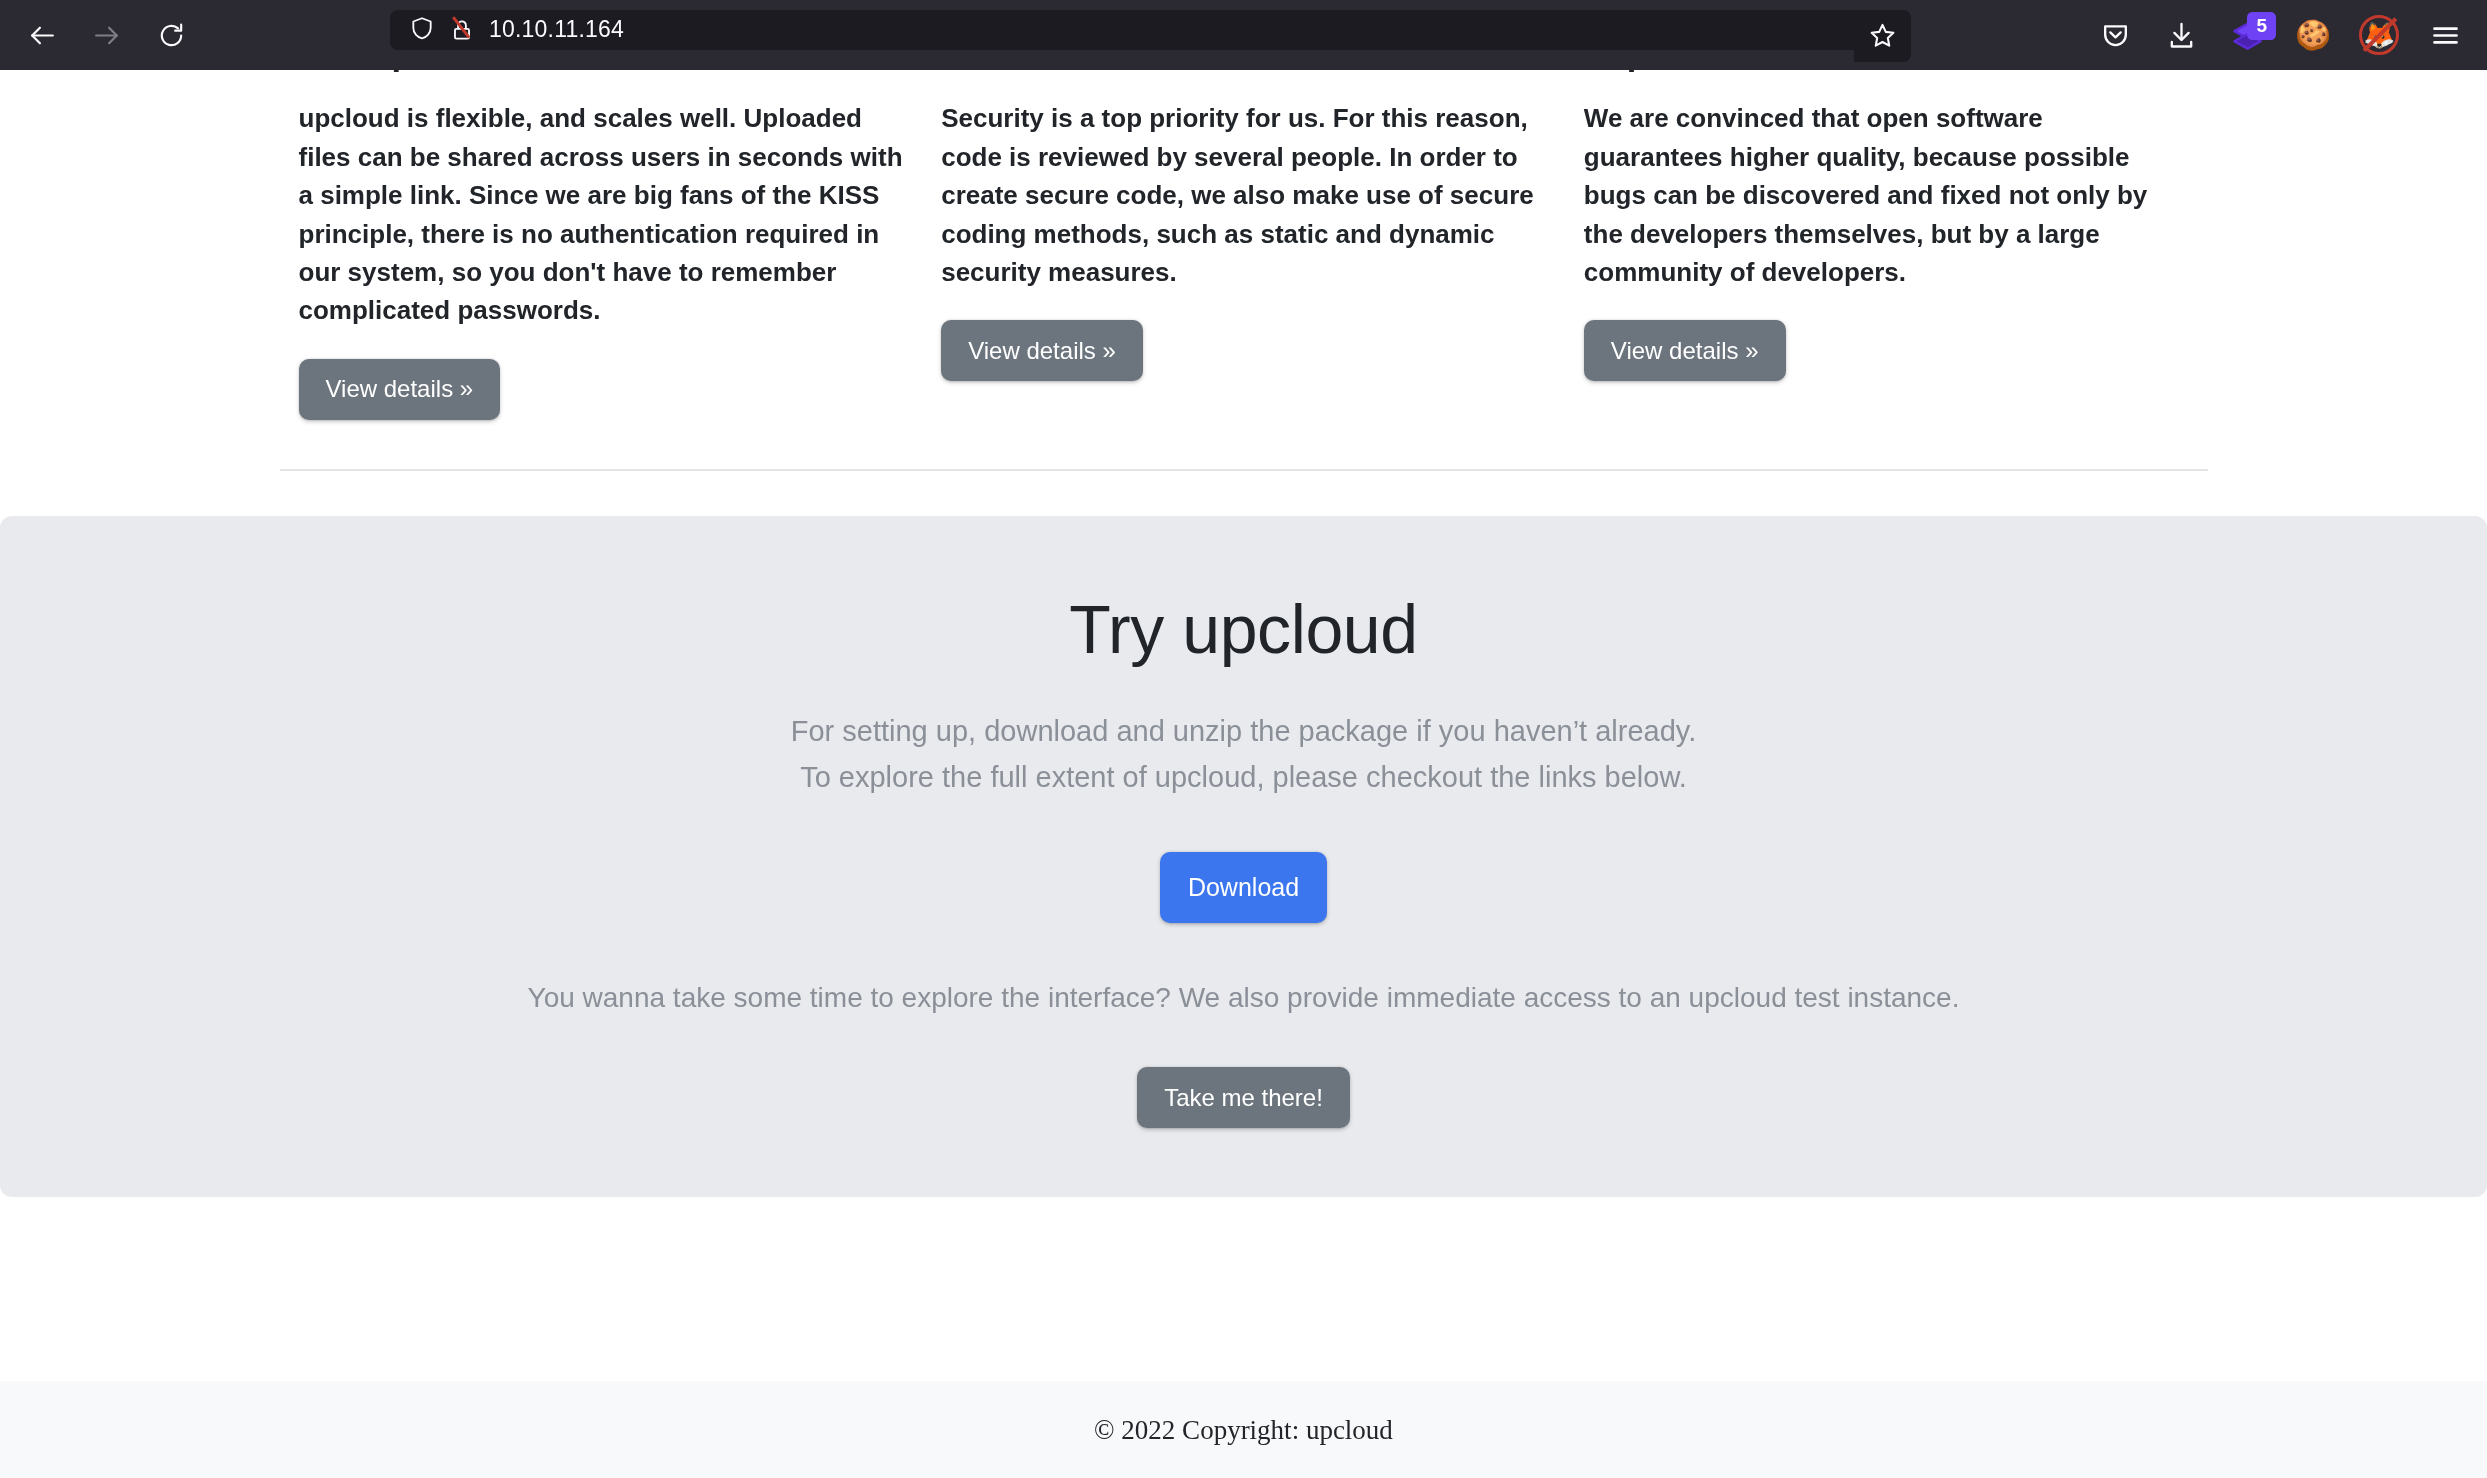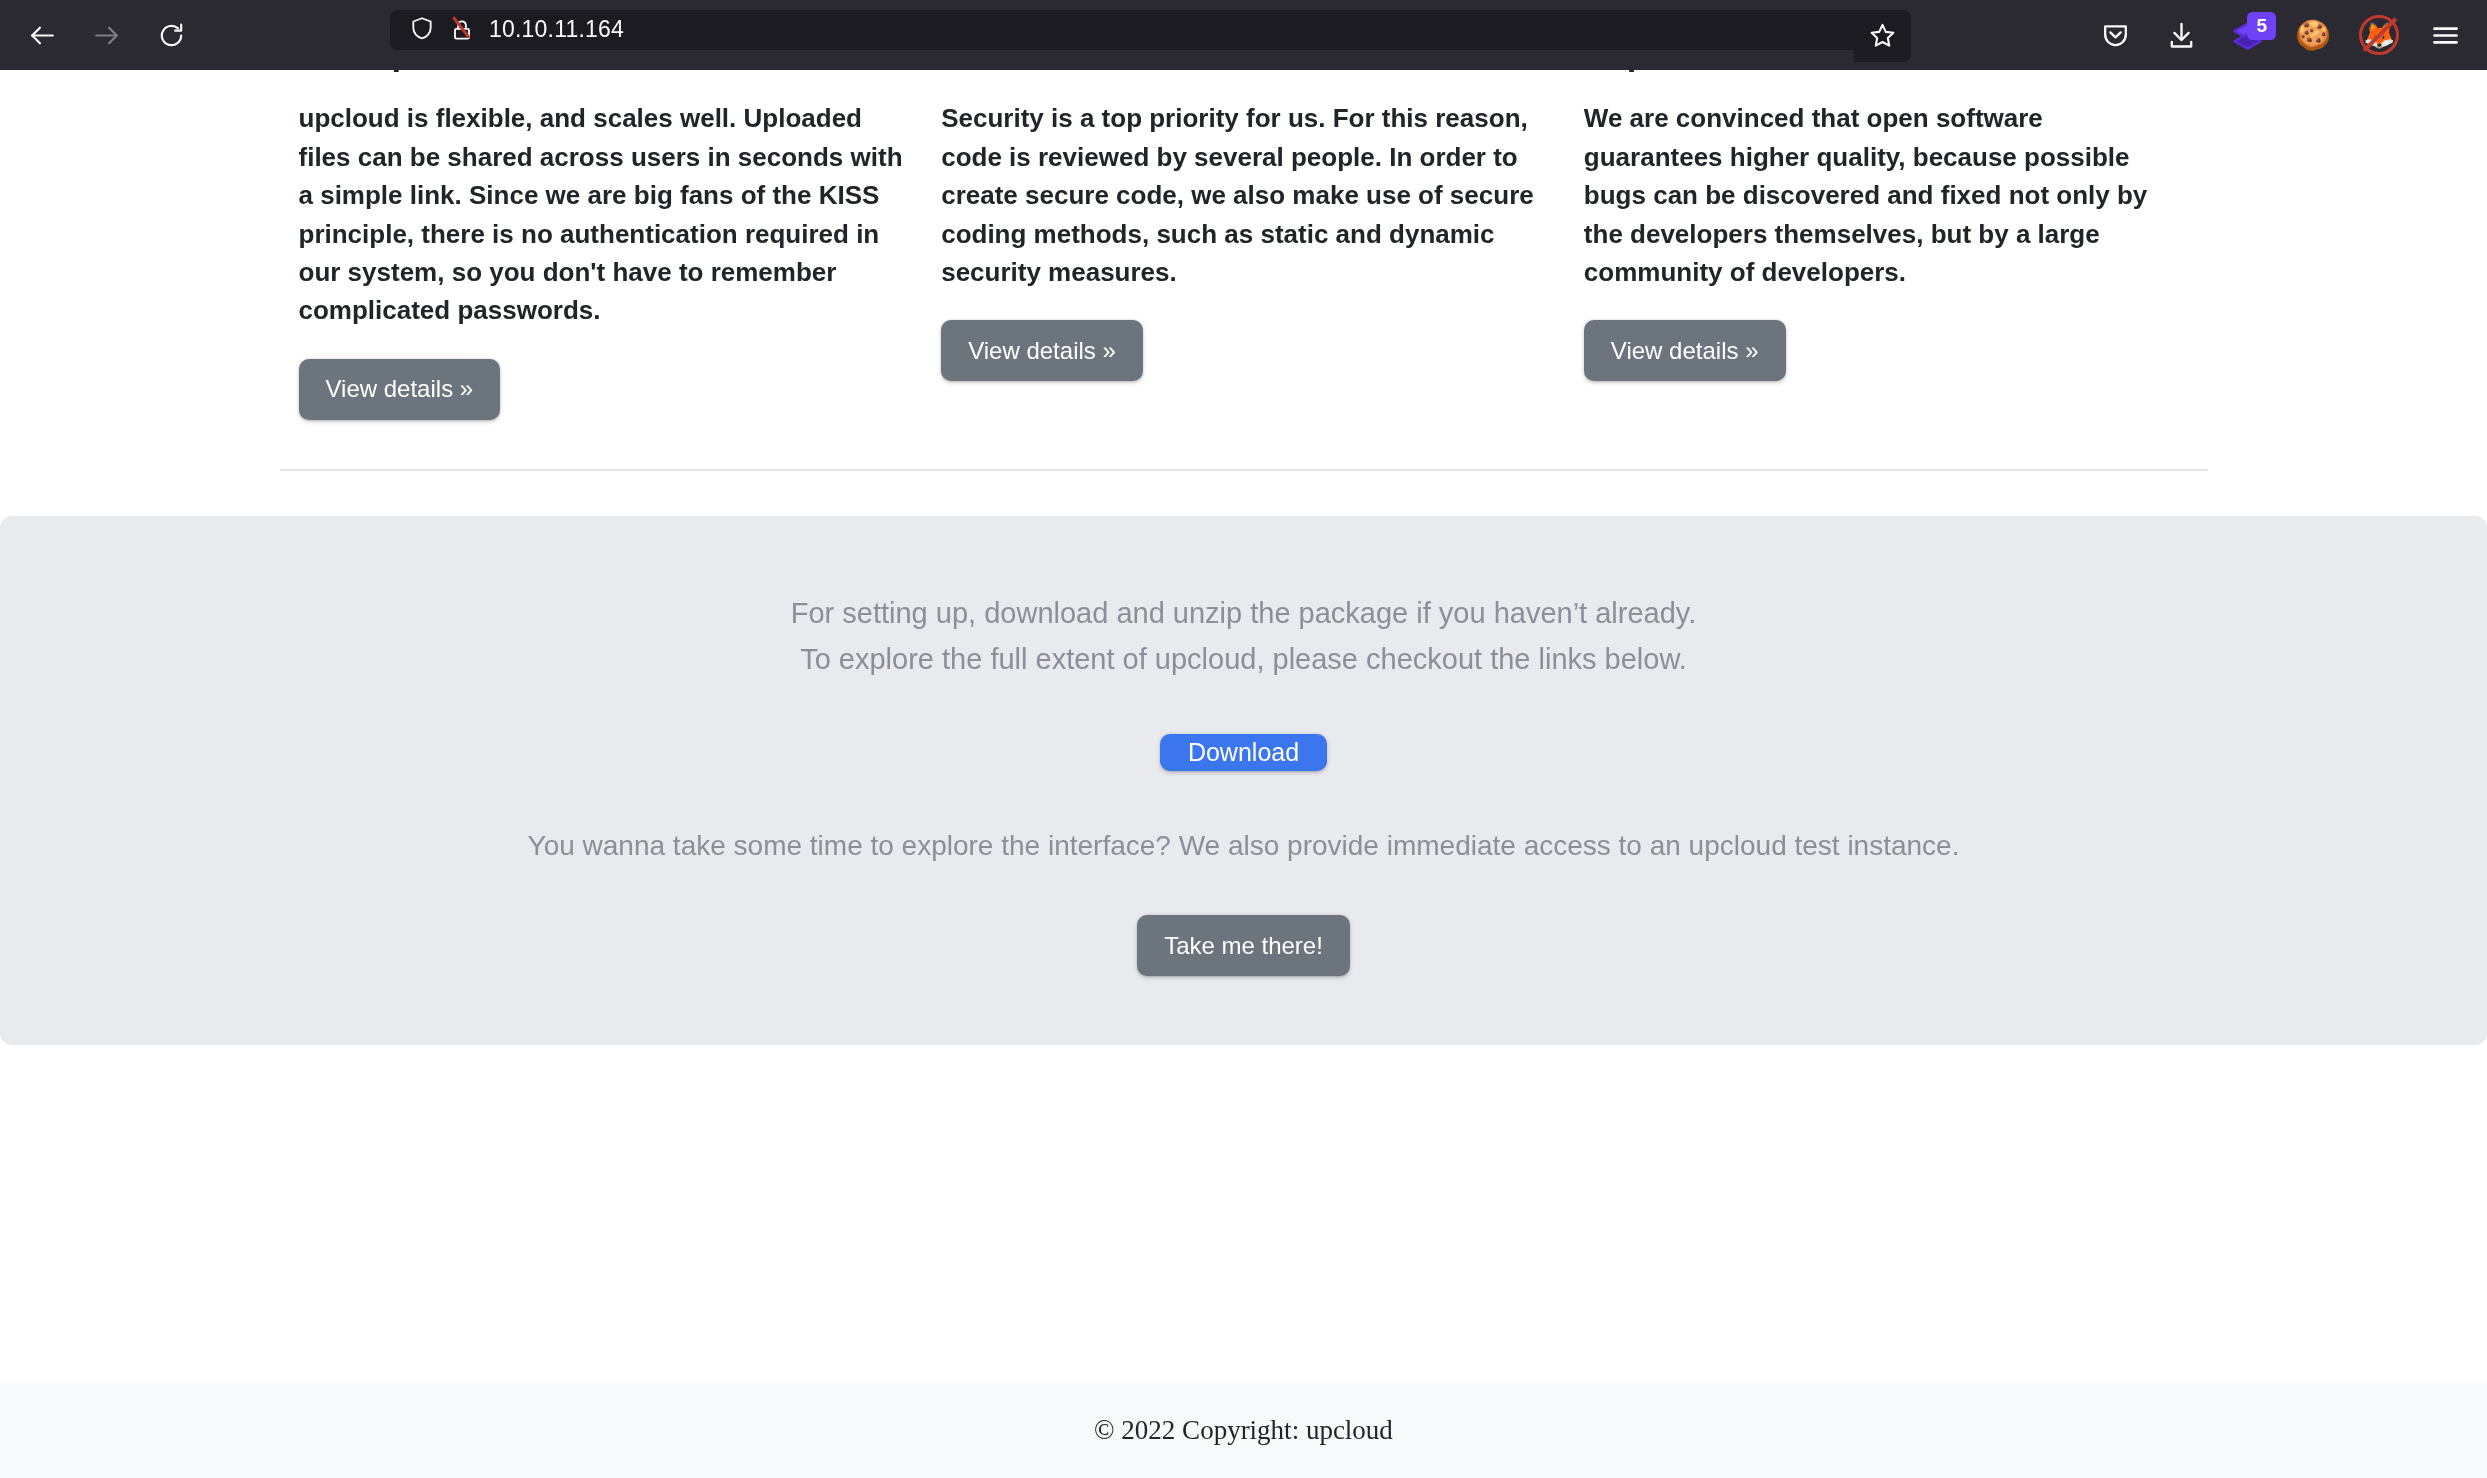--- a/index.html
+++ b/index.html
@@ -169,21 +169,21 @@
     background: #6c757d;
     color: #ffffff;
     font-size: 24px;
     padding: 16.4px 27px;
     font-weight: 500;
   }
   .btn-primary {
     background: #3b76ef;
     color: #ffffff;
     font-size: 25px;
-    padding: 4px 28px;
+    padding: 21px 28px;
     font-weight: 400;
     text-align: center;
   }
 
   hr.divider {
     border: none;
     border-top: 2.6px solid #e4e4e6;
     margin: 49px 0 0 0;
     width: 100%;
   }
@@ -349,20 +349,21 @@
           <h2>OpenSource</h2>
           <p>We are convinced that open software guarantees higher quality, because possible bugs can be discovered and fixed not only by the developers themselves, but by a large community of developers.</p>
           <button class="btn btn-secondary">View details »</button>
         </div>
 
       </div>
 
       <hr class="divider">
 
       <div class="jumbotron">
+        <h1>Try upcloud</h1>
         <div class="jumbo-lead">
           <span class="line">For setting up, download and unzip the package if you haven’t already.</span>
           <span class="line">To explore the full extent of upcloud, please checkout the links below.</span>
         </div>
         <button class="btn btn-primary">Download</button>
         <p class="jumbo-sub">You wanna take some time to explore the interface? We also provide immediate access to an upcloud test instance.</p>
         <button class="btn btn-secondary">Take me there!</button>
       </div>
     </div>
 

